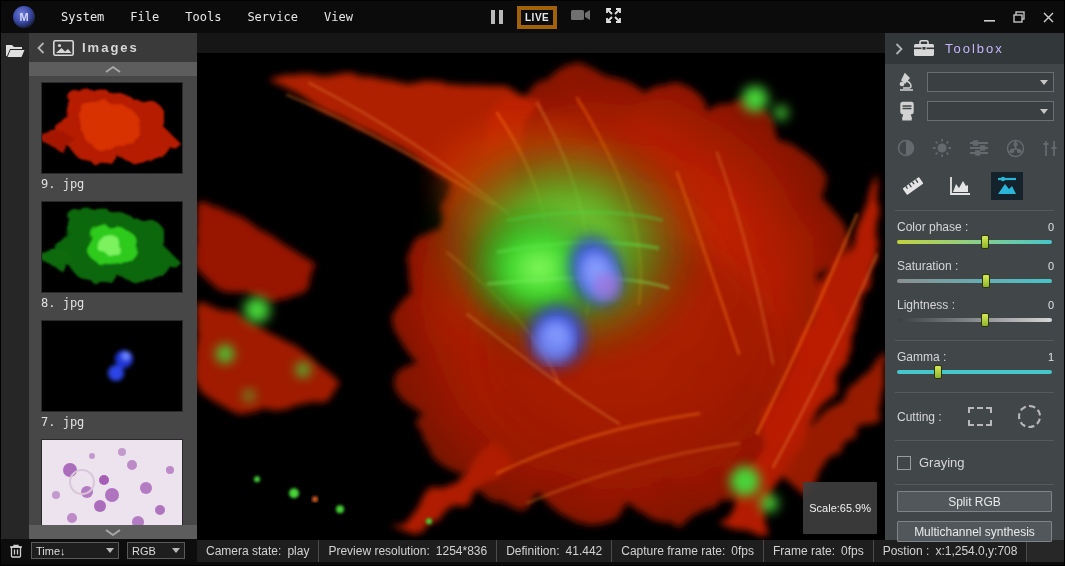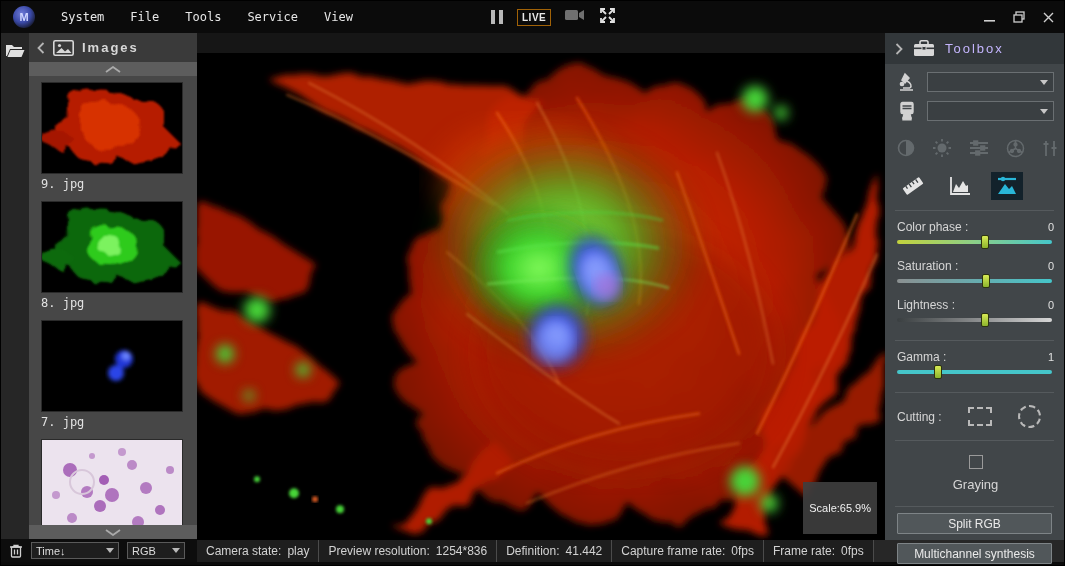--- a/index.html
+++ b/index.html
@@ -10,21 +10,21 @@
   
   .titlebar { position:absolute; top:0; left:0; right:0; height:32px; background:#0b0b0b; display:flex; align-items:center; }
   .logo { width:22px; height:22px; border-radius:50%; margin-left:12px;
           background:radial-gradient(circle at 40% 35%, #6f7bd8 0%, #3b4aa8 45%, #1a1f3c 75%, #101018 100%);
           display:flex; align-items:center; justify-content:center; color:#cfd6ff; font-size:11px; font-weight:bold; }
   .menu { display:flex; gap:26px; margin-left:26px; }
   .menu-item { color:#e6e6e6; font-family:"DejaVu Sans Mono", monospace; font-size:12px; cursor:default; }
   .transport { position:absolute; left:490px; top:0; height:32px; display:flex; align-items:center; gap:14px; }
   .pause-icon { display:flex; gap:4px; }
   .pause-icon i { display:block; width:4px; height:14px; background:#b9b9b9; }
-  .live-btn { border:1px solid #a16207; color:#e8e8e8; font-size:10px; font-weight:bold; padding:2px 4px; letter-spacing:.5px; }
+  .live-btn { border:4px solid #a16207; color:#e8e8e8; font-size:10px; font-weight:bold; padding:2px 4px; letter-spacing:.5px; }
   .win-controls { position:absolute; right:10px; top:0; height:32px; display:flex; align-items:center; gap:18px; }
   .win-controls svg { display:block; }
 
   
   .left-rail { position:absolute; top:32px; left:0; width:28px; bottom:26px; background:#262626; }
   .left-rail .folder { margin:10px auto; width:20px; display:block; }
   .images-panel { position:absolute; top:32px; left:28px; width:168px; bottom:26px; background:#474747; display:flex; flex-direction:column; }
   .images-header { height:29px; background:#3a3a3a; display:flex; align-items:center; gap:8px; padding:0 8px; flex:none; }
   .images-title { color:#d8d8d8; font-size:13px; letter-spacing:2px; font-weight:bold; }
   .scroll-strip { height:14px; background:#5d5d5d; display:flex; align-items:center; justify-content:center; flex:none; }
@@ -72,21 +72,21 @@
   .slider-track { position:relative; height:4px; border-radius:2px; margin:0 2px 10px 2px; }
   .track-hue { background:linear-gradient(to right,#c3d23d,#8ccf88,#45c6ca); }
   .track-sat { background:linear-gradient(to right,#8b9091,#45c6ca); }
   .track-light { background:linear-gradient(to right,#3a3f41,#d6d6d6); }
   .track-cyan { background:#45c6ca; }
   .slider-thumb { position:absolute; top:-5px; width:8px; height:14px; border-radius:2px; border:1px solid #2c3310;
                   background:linear-gradient(to bottom,#d8ea55,#8db52c); }
   .cutting-row { display:flex; align-items:center; color:#d6d6d6; font-size:12px; margin:6px 0 6px 2px; gap:26px; }
   .cut-rect { width:24px; height:19px; border:2px dashed #b9b9b9; }
   .cut-ellipse { width:23px; height:23px; border:2px dashed #b9b9b9; border-radius:50%; }
-  .graying-row { display:flex; align-items:center; gap:8px; color:#d6d6d6; font-size:13px; margin:8px 0 8px 2px;flex-direction:column; }
+  .graying-row { display:flex; align-items:center; gap:8px; color:#d6d6d6; font-size:13px; margin:8px 0 8px 2px; }
   .checkbox { width:14px; height:14px; border:1px solid #9a9a9a; background:transparent; }
   .tb-btn { height:21px; margin:0 2px 9px 2px; background:#51575a; border:1px solid #7e8487; color:#eaeaea; font-size:12px;
             display:flex; align-items:center; justify-content:center; border-radius:1px; }
   .tb-buttons { margin-top:auto; padding-bottom:26px; }
 </style>
 </head>
 <body>
 
 <div class="window">
 
@@ -387,20 +387,24 @@
         <span>41.442</span>
       </div>
     <div class="status-seg">
         <span class="lab">Capture frame rate:</span>
         <span>0fps</span>
       </div>
     <div class="status-seg">
         <span class="lab">Frame rate:</span>
         <span>0fps</span>
       </div>
+    <div class="status-seg">
+        <span class="lab">Postion :</span>
+        <span>x:1,254.0,y:708</span>
+      </div>
     <div class="status-fill"></div>
   </div>
 
   <div class="toolbox">
     <div class="toolbox-header">
       <svg width="8" height="12" viewBox="0 0 8 12" fill="none" stroke="#b5b5b5" stroke-width="1.8">
           <path d="M1.5 1 L6.5 6 L1.5 11"></path>
         </svg>
       <svg width="22" height="17" viewBox="0 0 22 17">
           <rect x="1" y="4" width="20" height="12" rx="1.5" fill="#d8d8d8"></rect>

